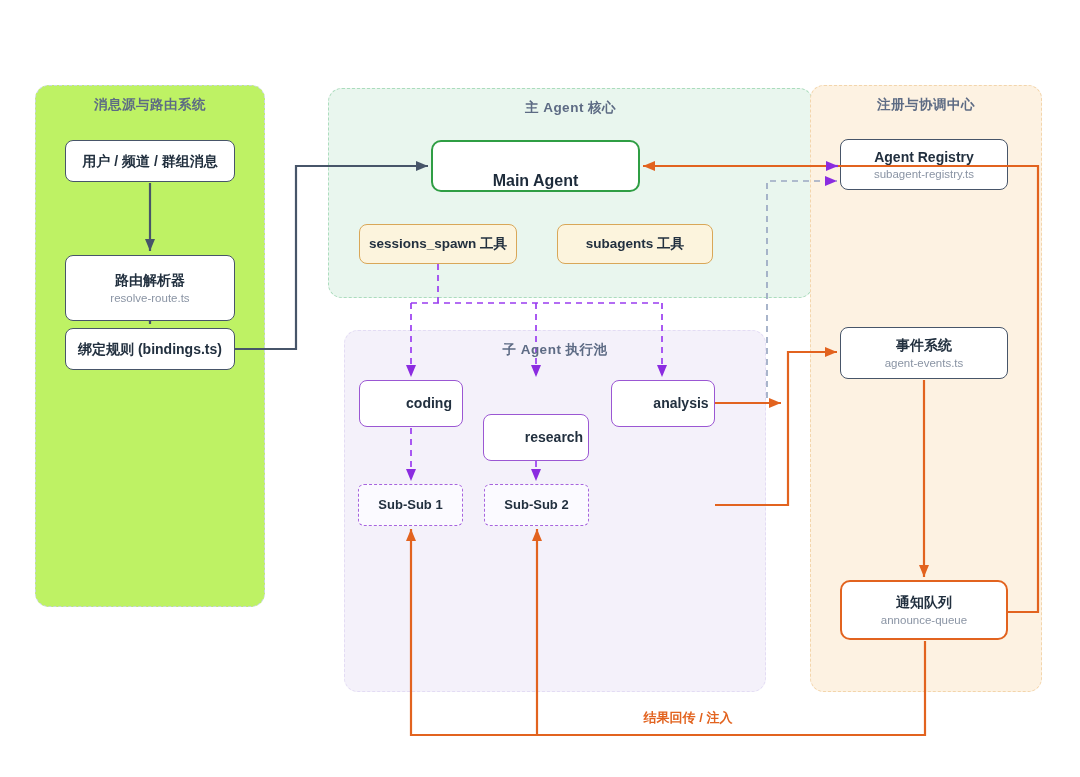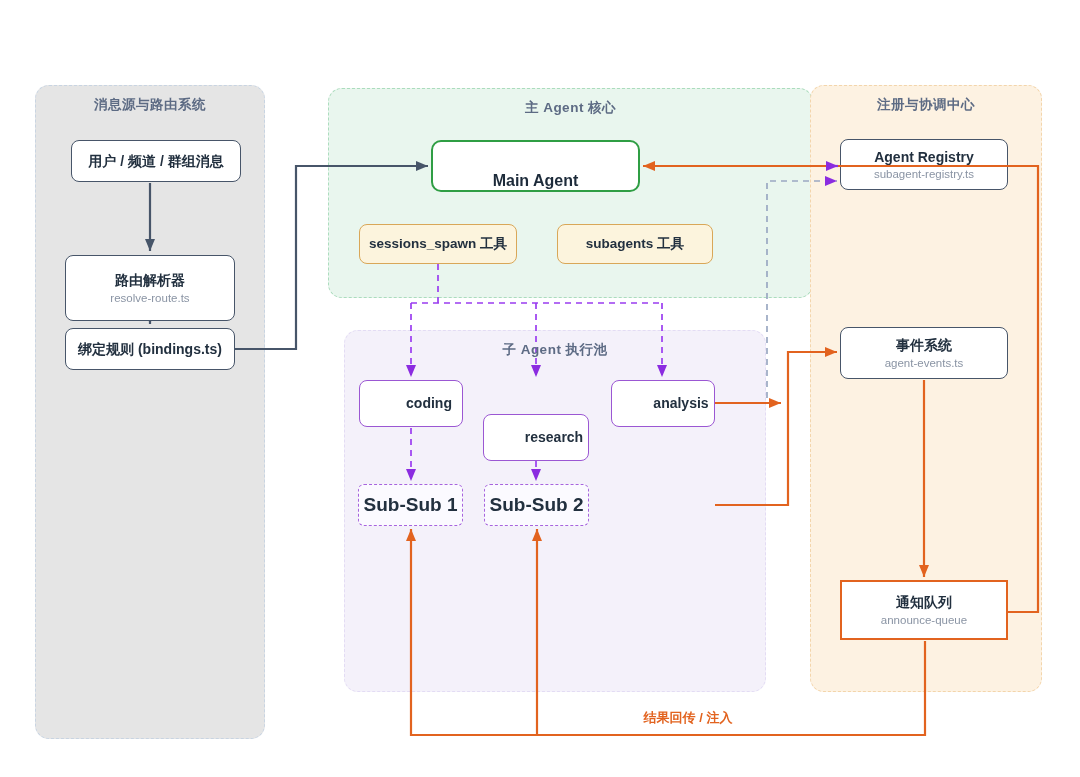--- a/index.html
+++ b/index.html
@@ -14,31 +14,31 @@
         justify-content:center;z-index:3;border-radius:8px;box-sizing:border-box;text-align:center;}
   .node .t{font-size:14px;font-weight:700;color:#22303f;line-height:1.2;white-space:nowrap;}
   .node .s{font-size:11.5px;color:#8a94a4;margin-top:3px;white-space:nowrap;}
   .slate{border:1.8px solid #475569;}
   .green{border:2.2px solid #2f9e44;border-radius:10px;justify-content:flex-end;}
   .green .t{font-size:16px;color:#1d2b3a;}
   .tool{background:#fcf4dd;border:1.6px solid #d9a758;}
   .tool .t{font-size:13.5px;}
   .purple{border:1.7px solid #9b57d3;padding-left:36px;}
   .subsub{border:1.7px dashed #a764de;border-radius:6px;background:#fbfaff;}
-  .subsub .t{font-size:19px;}
-  .queue{border:2.2px solid #e2631f;border-radius:0;align-items:center;}
+  .subsub .t{font-size:13px;}
+  .queue{border:2.2px solid #e2631f;border-radius:10px;align-items:center;}
   .edge-label{position:absolute;z-index:5;font-size:13px;font-weight:700;color:#e2631f;
               text-align:center;white-space:nowrap;}
 </style>
 </head>
 <body>
 
 <div class="stage">
 
-  <div class="panel" style="left:35px;top:85px;width:230px;height:654px;background:#e5e5e5;border-color:#c8d4e2;">
+  <div class="panel" style="left:35px;top:85px;width:230px;height:522px;background:#bef264;border-color:#c8d4e2;">
     <div class="panel-title">消息源与路由系统</div>
   </div>
   <div class="panel" style="left:328px;top:88px;width:485px;height:210px;background:#e9f6ee;border-color:#abdcbd;">
     <div class="panel-title">主 Agent 核心</div>
   </div>
   <div class="panel" style="left:328px;top:330px;width:422px;height:362px;background:#f4f1fa;border-color:#e3dcf4;margin-left:16px;">
     <div class="panel-title">子 Agent 执行池</div>
   </div>
   <div class="panel" style="left:810px;top:85px;width:232px;height:607px;background:#fdf2e2;border-color:#f3d5ab;">
     <div class="panel-title">注册与协调中心</div>
@@ -79,21 +79,21 @@
       <path d="M662 303 V377" marker-end="url(#m-purple)"></path>
       <path d="M411 428 V481" marker-end="url(#m-purple)"></path>
       <path d="M536 428 V481" marker-end="url(#m-purple)"></path>
     </g>
 
     <g stroke="#9aa8c2" stroke-width="1.7" fill="none" stroke-dasharray="6 5">
       <path d="M767 398 V181 H837" marker-end="url(#m-purple)"></path>
     </g>
   </svg>
 
-  <div class="node slate" style="left:65px;top:140px;width:170px;height:42px;margin-left:6px;">
+  <div class="node slate" style="left:65px;top:140px;width:170px;height:42px;">
     <span class="t">用户 / 频道 / 群组消息</span>
   </div>
   <div class="node slate" style="left:65px;top:255px;width:170px;height:66px;">
     <span class="t">路由解析器</span>
     <span class="s">resolve-route.ts</span>
   </div>
   <div class="node slate" style="left:65px;top:328px;width:170px;height:42px;">
     <span class="t">绑定规则 (bindings.ts)</span>
   </div>
 

